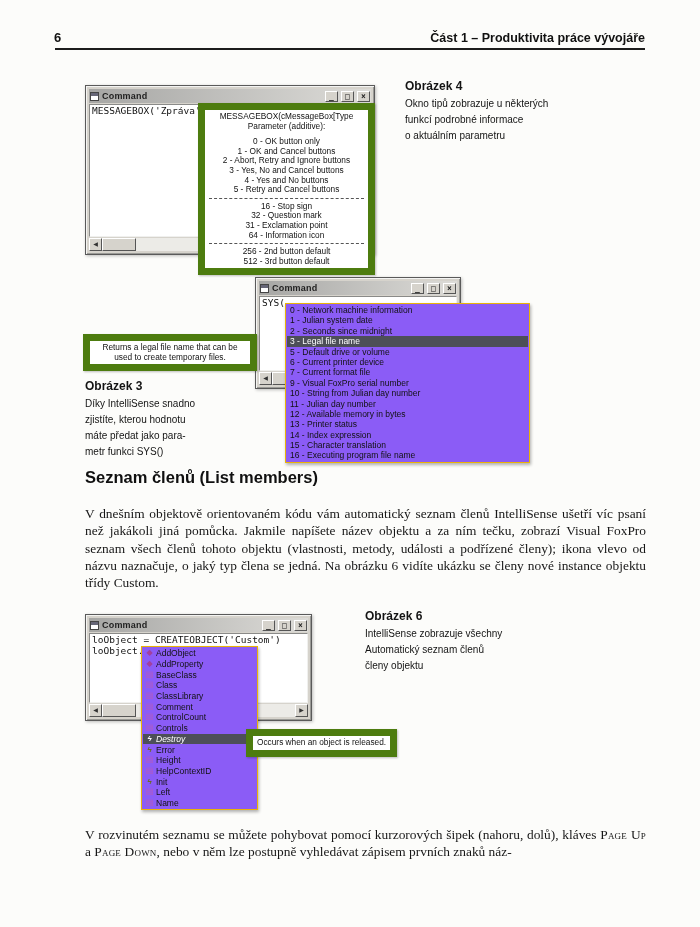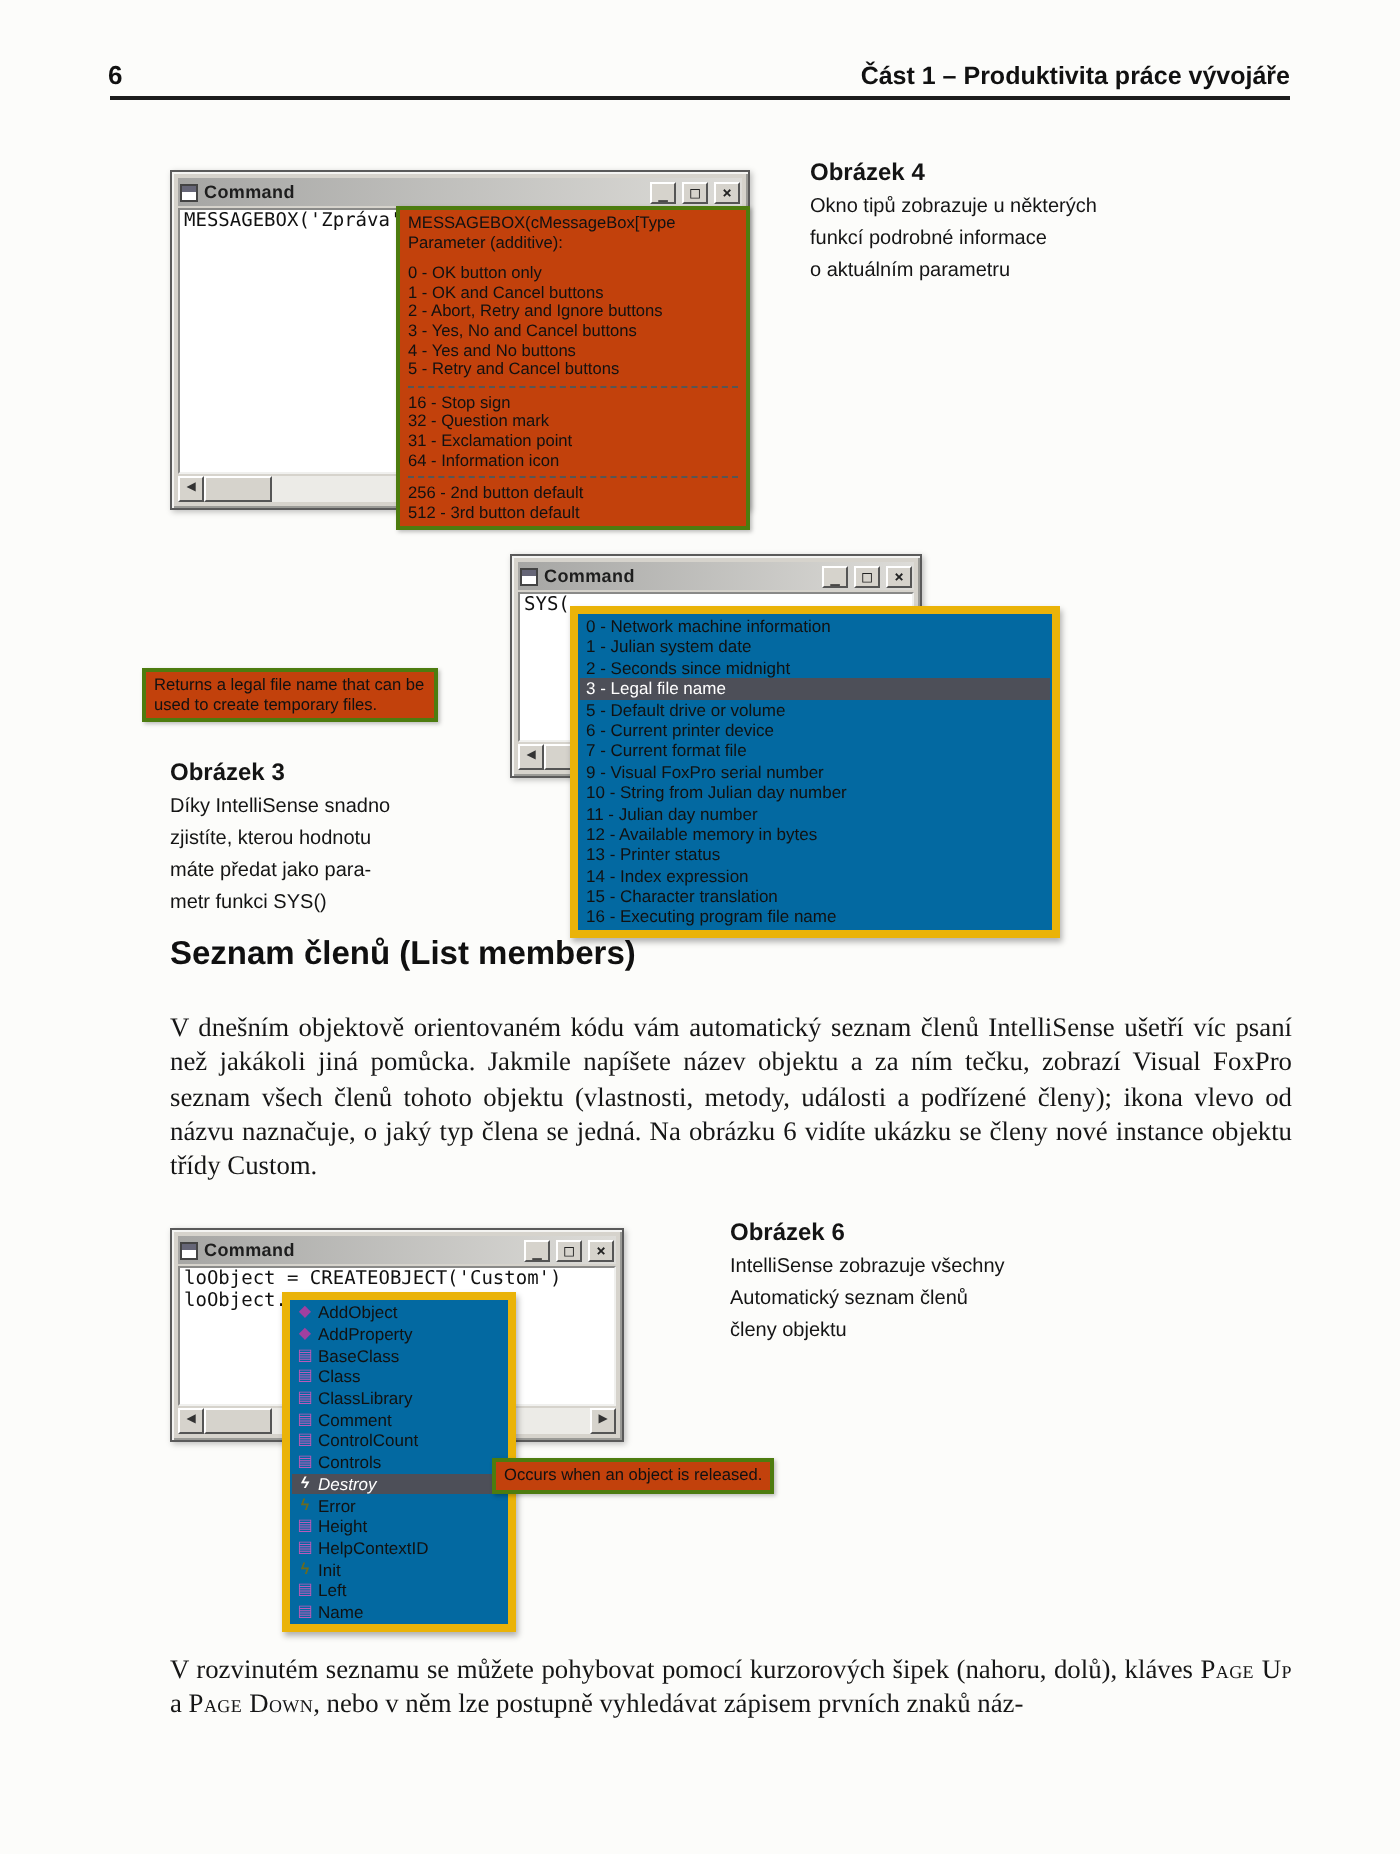--- a/index.html
+++ b/index.html
@@ -37,31 +37,31 @@
   .code { font:9.5px "DejaVu Sans Mono",monospace; color:#111; white-space:pre; line-height:10.5px; }
   .hscroll { position:absolute; left:3px; right:3px; bottom:3px; height:13px; background:#ecebe7; display:flex; }
   .sbtn {
     width:13px; height:13px; background:#d6d3cc; border:1px solid; border-color:#fff #555 #555 #fff;
     font-size:6px; line-height:11px; text-align:center; color:#333;
   }
   .hthumb { width:34px; height:13px; background:#d6d3cc; border:1px solid; border-color:#fff #555 #555 #fff; }
   .hsp { flex:1; }
   
   .tip {
-    position:absolute; background:#c2410c; border:2px solid #4d7c0f; color:#111;
+    position:absolute; background:#ffffff; border:7px solid #4d7c0f; color:#111;
     font:8.3px "Liberation Sans",sans-serif; line-height:9.6px; padding:2px 4px;
-    z-index:6; box-shadow:1px 1px 2px rgba(0,0,0,.25);
+    z-index:6; box-shadow:1px 1px 2px rgba(0,0,0,.25);text-align:center;
   }
   .tip-head { margin-bottom:6px; }
   .tip-item { white-space:nowrap; }
   .tip-sep { border-top:1px dashed #555; margin:3px 0; }
   .nowrap { white-space:nowrap; }
   
   .dropdown {
-    position:absolute; background:#0369a1; border:4px solid #eab308; z-index:5;
+    position:absolute; background:#8b5cf6; border:1px solid #eab308; z-index:5;
     box-shadow:1px 2px 3px rgba(0,0,0,.3); padding:1px;
   }
   .ditem { height:10.4px; line-height:10.4px; font:8.5px "Liberation Sans",sans-serif; padding:0 3px; white-space:nowrap; color:#111; overflow:hidden; }
   .ditem.selected { background:#4d4f58; color:#fff; }
   .member { display:flex; align-items:center; height:10.7px; font:8.5px "Liberation Sans",sans-serif; padding:0 2px; white-space:nowrap; color:#111; }
   .member.selected { background:#4d4f58; color:#fff;font-style:italic; }
   .mi { width:9px; font-size:8px; line-height:1; margin-right:2px; text-align:center; flex:0 0 auto; }
   .icon-method .mi::before   { content:"◆"; color:#a040a0; }
   .icon-property .mi::before { content:"▤"; color:#b95ab9; }
   .icon-event .mi::before    { content:"ϟ"; color:#6b6b20; font-weight:bold; }
@@ -170,21 +170,21 @@
       <div class="ditem">9 - Visual FoxPro serial number</div>
       <div class="ditem">10 - String from Julian day number</div>
       <div class="ditem">11 - Julian day number</div>
       <div class="ditem">12 - Available memory in bytes</div>
       <div class="ditem">13 - Printer status</div>
       <div class="ditem">14 - Index expression</div>
       <div class="ditem">15 - Character translation</div>
       <div class="ditem">16 - Executing program file name</div>
     </div>
 
-  <div class="tip" style="left:71px;top:334px;width:148px">
+  <div class="tip" style="left:83px;top:334px;width:174px">
     <div>Returns a legal file name that can be used to create temporary files.</div>
   </div>
 
   <div class="cap" style="left:85px;top:379px">
     <div class="cap-label">Obrázek 3</div>
     <div>
 
     <div class="cap-line">Díky IntelliSense snadno</div>
         <div class="cap-line">zjistíte, kterou hodnotu</div>
         <div class="cap-line">máte předat jako para-</div>

